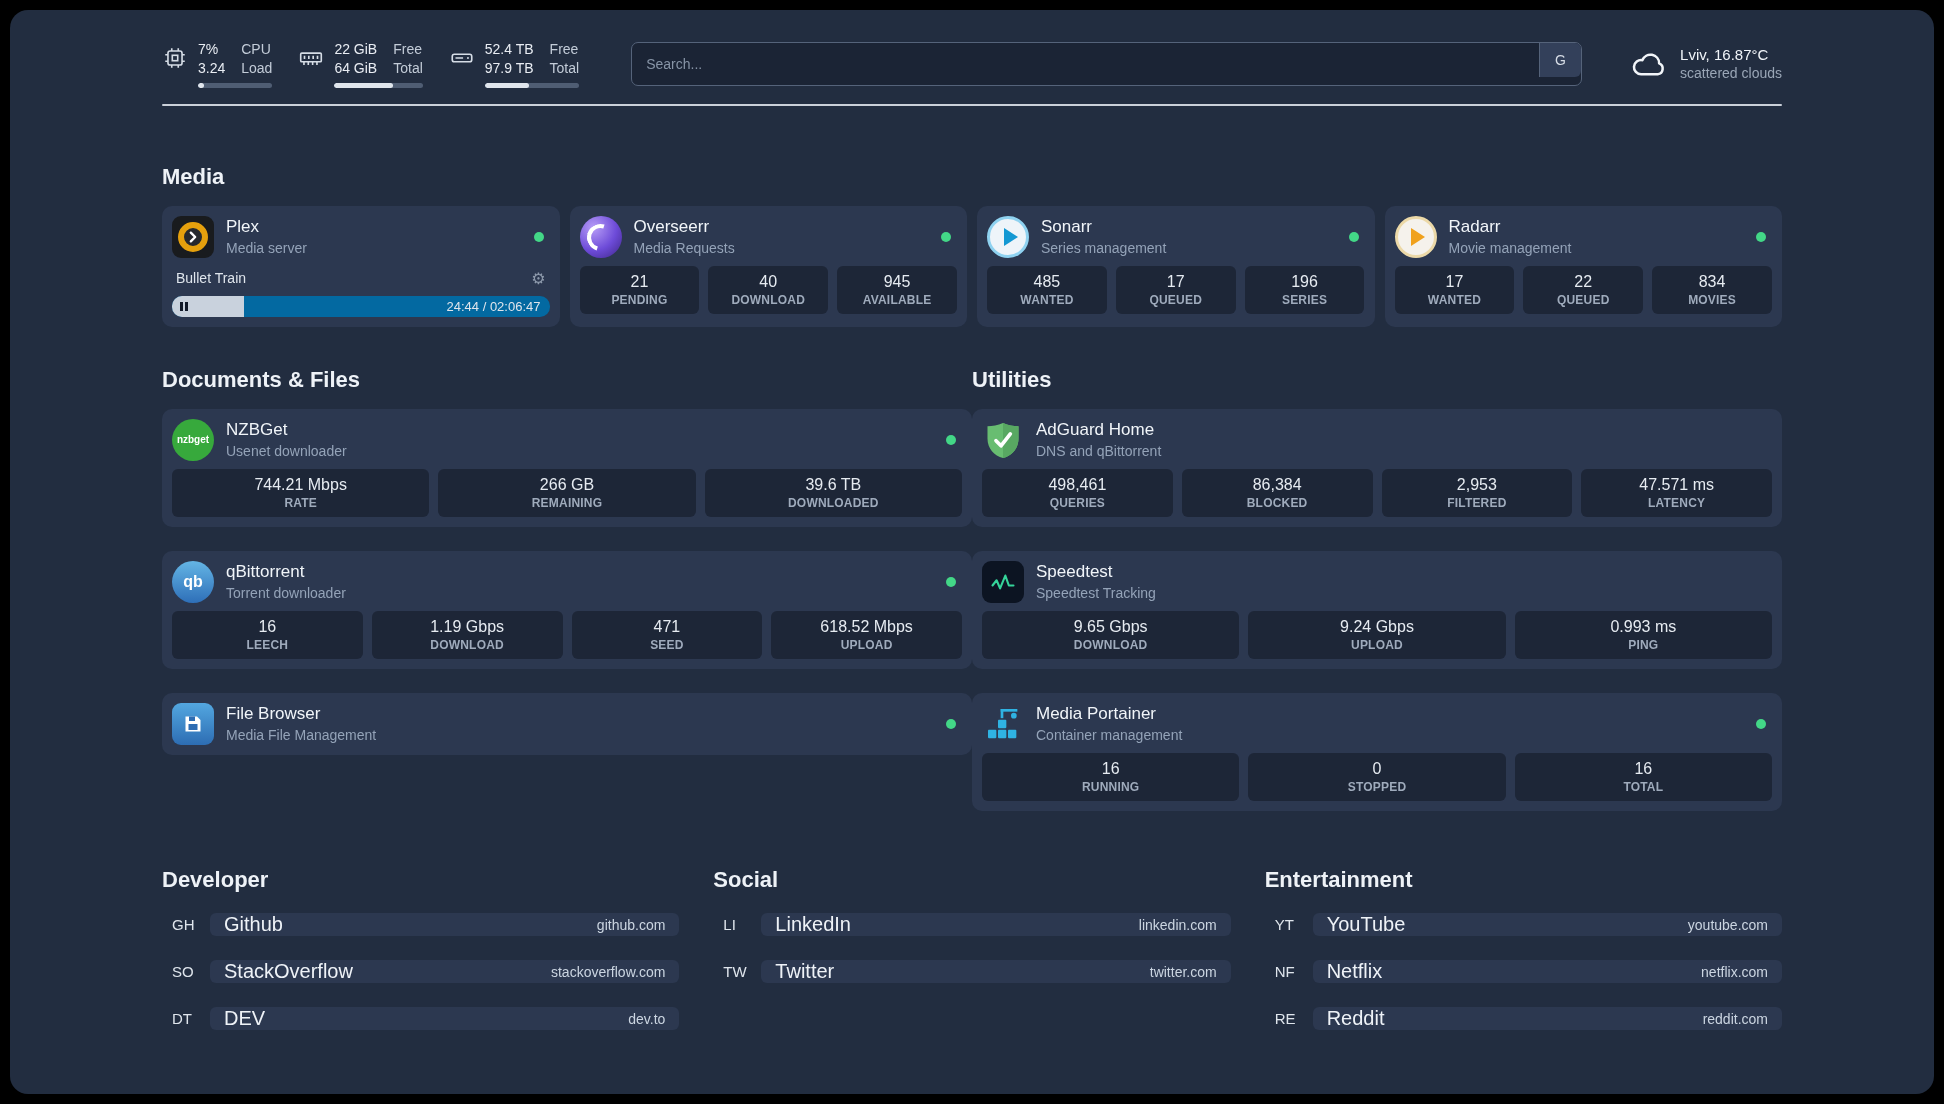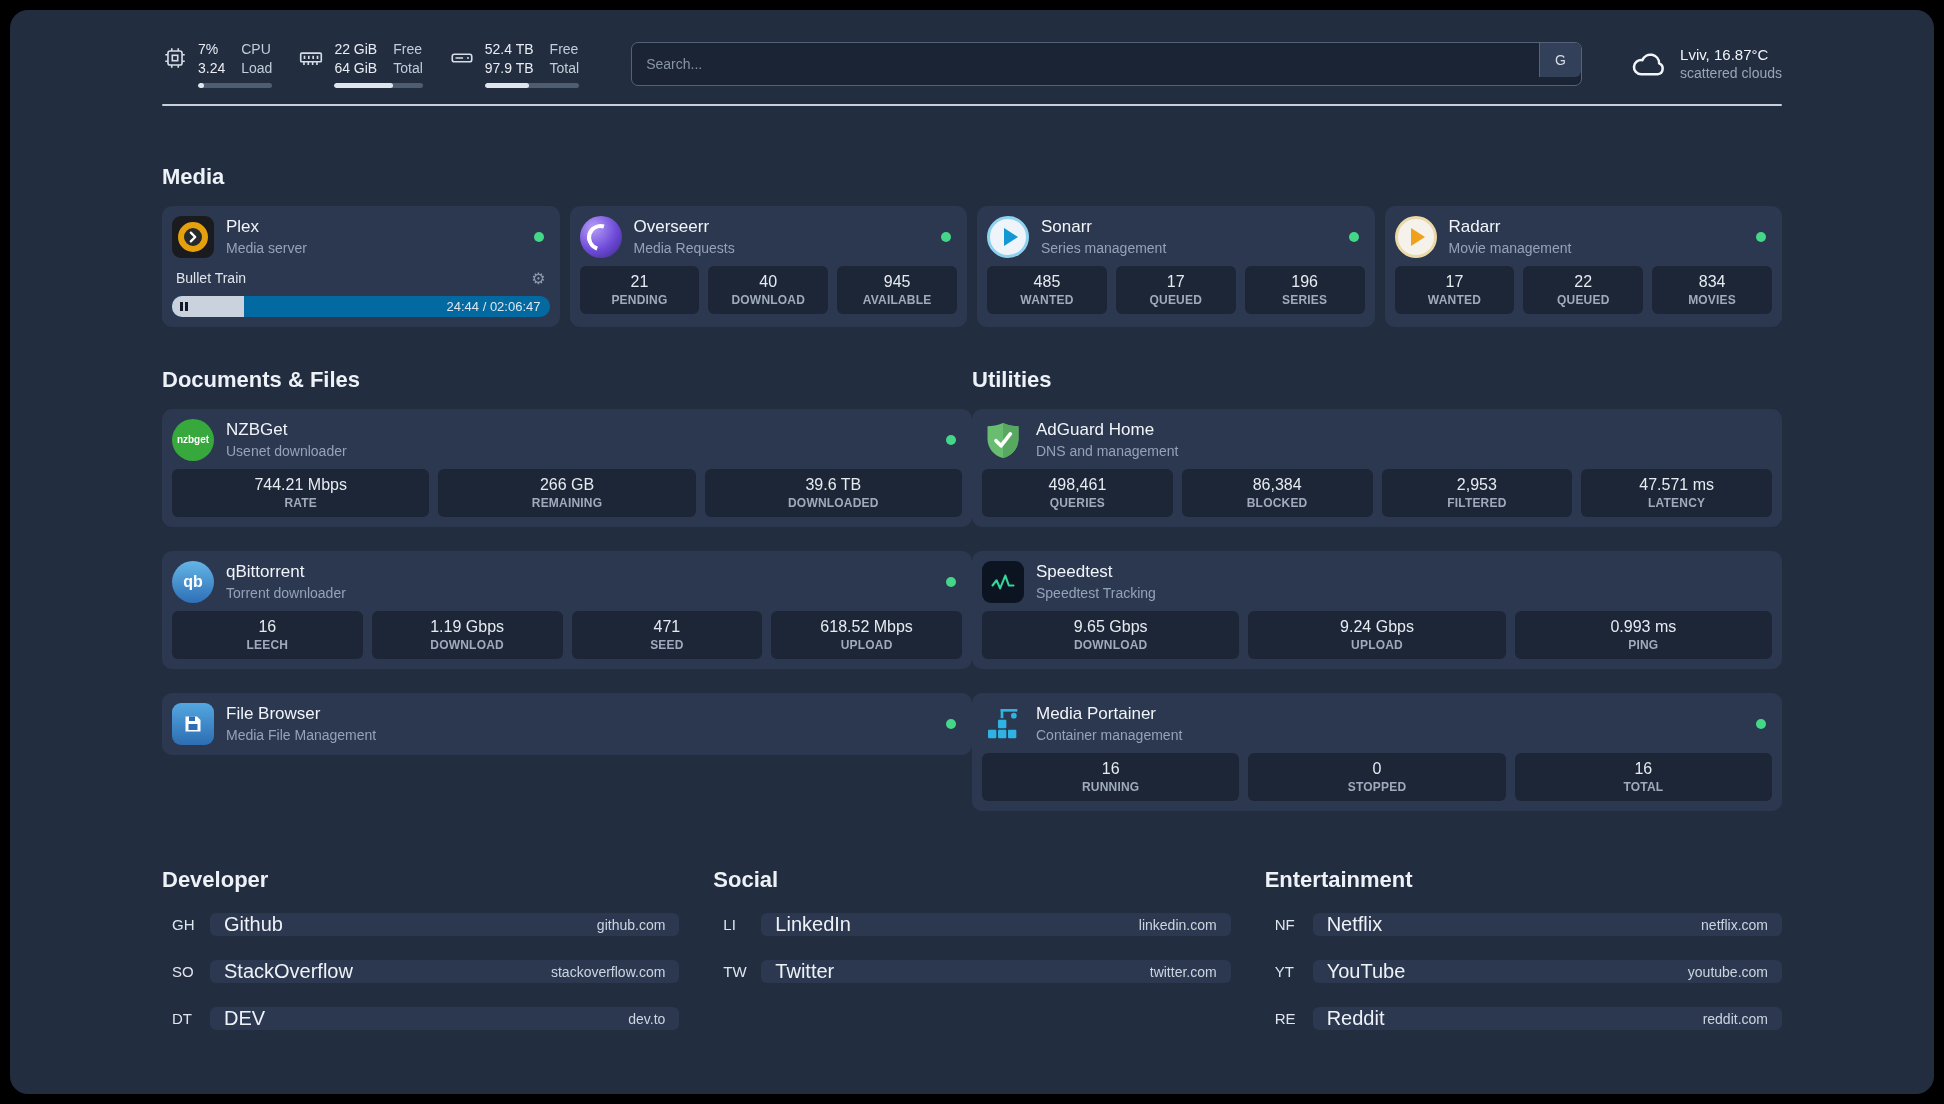--- a/index.html
+++ b/index.html
@@ -45,21 +45,21 @@
   .media-grid { display:grid; grid-template-columns:repeat(4,1fr); gap:10px; }
 
   .card { background:#2c3850; border-radius:10px; padding:10px; }
   .card-header { display:flex; align-items:center; gap:12px; }
   .svc-meta { display:flex; flex-direction:column; }
   .svc-name { color:#f1f5f9; font-size:17px; font-weight:500; }
   .svc-desc { color:#94a3b8; font-size:14px; margin-top:3px; }
   .status-dot { width:10px; height:10px; border-radius:50%; background:#43d787;
                 margin-left:auto; margin-right:6px; flex:0 0 10px; }
 
-  .stats-row { display:flex; gap:9px; margin-top:8px;justify-content:flex-end; }
+  .stats-row { display:flex; gap:9px; margin-top:8px; }
   .stat { flex:1; background:#1d2637; border-radius:6px; padding:7px 4px; text-align:center; }
   .stat-value { color:#e6ebf1; font-size:16px; }
   .stat-label { color:#9fabbc; font-size:12px; font-weight:700; margin-top:2px; letter-spacing:.2px; }
 
   
   .icon-box { width:42px; height:42px; flex:0 0 42px; border-radius:9px; position:relative;
               display:flex; align-items:center; justify-content:center; }
   .svc-svg { width:40px; height:40px; }
 
   .icon-plex { background:#191b1e; }
@@ -410,21 +410,21 @@
           <div class="card-header">
             <div class="icon-box">
               <svg class="svc-svg" viewBox="0 0 24 24">
                 <path d="M12 1.8c3.2 1.3 6.4 2 9.3 2v7.4c0 5.8-4 10.3-9.3 11.6C6.7 21.5 2.7 17 2.7 11.2V3.8c2.9 0 6.1-.7 9.3-2z" fill="#68bd71"></path>
                 <path d="M12 1.8c3.2 1.3 6.4 2 9.3 2v7.4c0 5.8-4 10.3-9.3 11.6z" fill="#58a862"></path>
                 <path d="M7.8 12.4l3 3.1 5.6-7.2" stroke="#fff" stroke-width="2.2" fill="none" stroke-linecap="round" stroke-linejoin="round"></path>
               </svg>
             </div>
             <div class="svc-meta">
               <div class="svc-name">AdGuard Home</div>
-              <div class="svc-desc">DNS and management</div>
+              <div class="svc-desc">DNS and qBittorrent</div>
             </div>
           </div>
           <div class="stats-row">
             <div class="stat">
               <div class="stat-value">498,461</div>
               <div class="stat-label">QUERIES</div>
             </div>
             <div class="stat">
               <div class="stat-value">86,384</div>
               <div class="stat-label">BLOCKED</div>
@@ -546,31 +546,31 @@
           <div class="bm-card">
             <span class="bm-name">Twitter</span>
             <span class="bm-url">twitter.com</span>
           </div>
         </div>
       </div>
 
       <div class="bm-col">
         <h2 class="section-title">Entertainment</h2>
         <div class="bm-row">
+          <div class="bm-abbr">YT</div>
+          <div class="bm-card">
+            <span class="bm-name">YouTube</span>
+            <span class="bm-url">youtube.com</span>
+          </div>
+        </div>
+        <div class="bm-row">
           <div class="bm-abbr">NF</div>
           <div class="bm-card">
             <span class="bm-name">Netflix</span>
             <span class="bm-url">netflix.com</span>
-          </div>
-        </div>
-        <div class="bm-row">
-          <div class="bm-abbr">YT</div>
-          <div class="bm-card">
-            <span class="bm-name">YouTube</span>
-            <span class="bm-url">youtube.com</span>
           </div>
         </div>
         <div class="bm-row">
           <div class="bm-abbr">RE</div>
           <div class="bm-card">
             <span class="bm-name">Reddit</span>
             <span class="bm-url">reddit.com</span>
           </div>
         </div>
       </div>

